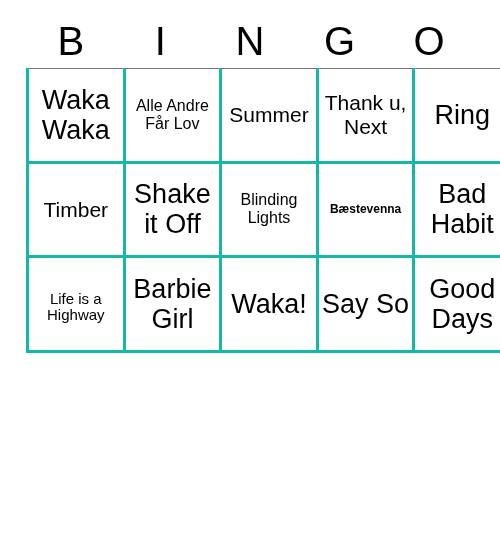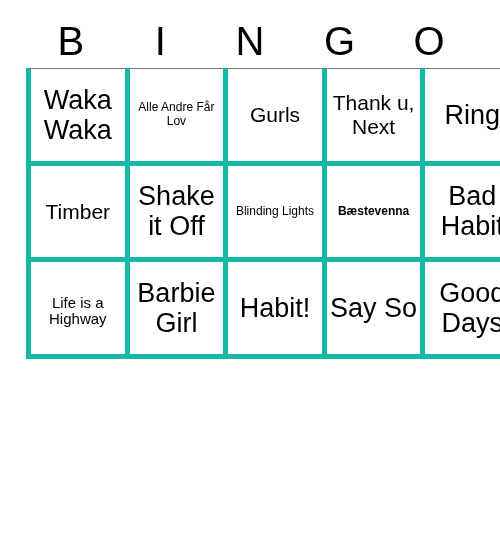--- a/index.html
+++ b/index.html
@@ -41,38 +41,38 @@
   }
 
   
   #bingo-grid {
     width: 448px;
     border-collapse: collapse;
     table-layout: fixed;
     padding-left: 44px;
   }
   #bingo-grid td {
-    border: 5px solid #14b8a6;
+    border: 3px solid #14b8a6;
     width: 89.6px;
     height: 89.6px;
     padding: 1px 2px;
     text-align: center;
     vertical-align: middle;
     font-family: "Liberation Sans", sans-serif;
     line-height: 1.12;
     color: #000000;
     overflow: hidden;
   }
   #bingo-grid tr:first-child td { border-top: 1px solid #777777; }
 
   
   .fs-xxl  { font-size: 27px; }
   .fs-xl   { font-size: 24px; }
   .fs-lg   { font-size: 21px; }
-  .fs-md   { font-size: 12px; }
+  .fs-md   { font-size: 16px; }
   .fs-sm   { font-size: 15px; margin-top: 7px; }
   .fs-xs   { font-size: 12px; font-weight: bold; }
 
   .cell-text { display: block; }
 </style>
 </head>
 <body>
 
 <div id="bingo-card">
 
@@ -87,21 +87,21 @@
   <table id="bingo-grid">
     <tbody>
       <tr>
         <td>
             <span class="cell-text fs-xxl">Waka Waka</span>
           </td>
         <td>
             <span class="cell-text fs-md">Alle Andre Får Lov</span>
           </td>
         <td>
-            <span class="cell-text fs-lg">Gurls</span>
+            <span class="cell-text fs-lg">Summer</span>
           </td>
         <td>
             <span class="cell-text fs-lg">Thank u, Next</span>
           </td>
         <td>
             <span class="cell-text fs-xxl">Ring</span>
           </td>
       </tr>
       <tr>
         <td>
@@ -121,21 +121,21 @@
           </td>
       </tr>
       <tr>
         <td>
             <span class="cell-text fs-sm">Life is a Highway</span>
           </td>
         <td>
             <span class="cell-text fs-xxl">Barbie Girl</span>
           </td>
         <td>
-            <span class="cell-text fs-xxl">Habit!</span>
+            <span class="cell-text fs-xxl">Waka!</span>
           </td>
         <td>
             <span class="cell-text fs-xxl">Say So</span>
           </td>
         <td>
             <span class="cell-text fs-xxl">Good Days</span>
           </td>
       </tr>
     </tbody>
   </table>

